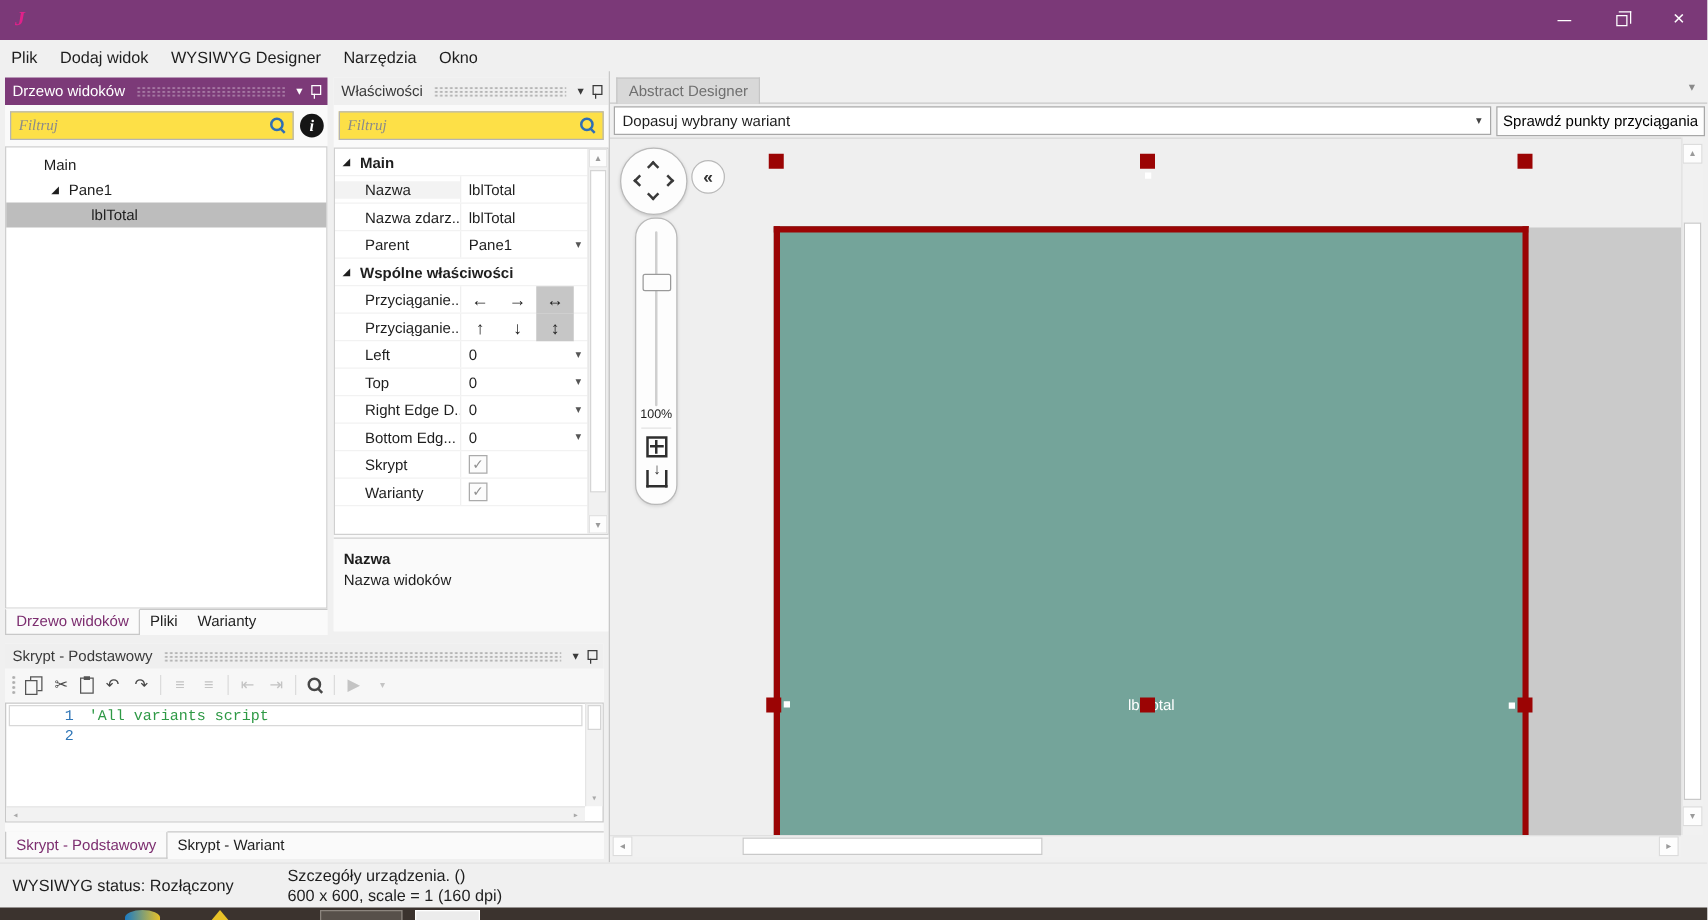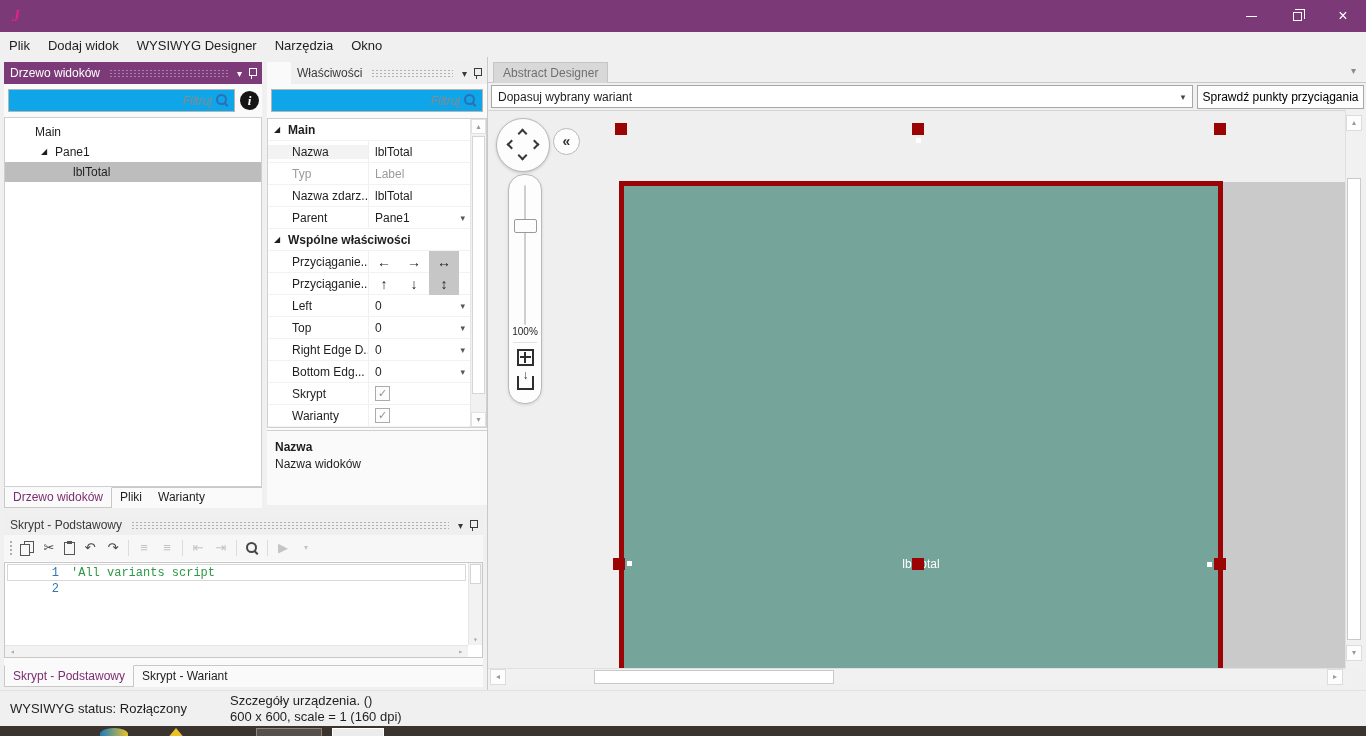--- a/index.html
+++ b/index.html
@@ -27,21 +27,21 @@
   .phead.purple { background:#7C3A78; color:#fff; }
   .phead.light  { background:#EFEFEF; color:#3A3A3A; }
   .ph-title { white-space:nowrap; }
   .ph-dots { flex:1; height:9px; margin:0 4px; background-image:radial-gradient(circle, currentColor 0.8px, transparent 1.1px); background-size:4px 3px; opacity:.35; }
   .ph-chev { font-size:10px; }
   .pin { position:relative; width:10px; height:13px; }
   .pin::before { content:''; position:absolute; left:2px; top:1px; width:6px; height:6px; border:1px solid currentColor; }
   .pin::after  { content:''; position:absolute; left:4px; top:8px; width:1px; height:4px; background:currentColor; }
 
   .finwrap { position:absolute; }
-  .finput { width:100%; height:23px; border:1px solid #B5B5B5; background:#0ea5e9; padding:0 22px 0 6px; font-size:12px; font-family:Liberation Sans, sans-serif;text-align:right; }
+  .finput { width:100%; height:23px; border:1px solid #B5B5B5; background:#fde047; padding:0 22px 0 6px; font-size:12px; font-family:Liberation Serif, serif; }
   .finput::placeholder { font-style:italic; color:#8A8A8A; }
   .mag { position:absolute; right:6px; top:5px; width:13px; height:13px; }
   .mag::before { content:''; position:absolute; left:0; top:0; width:7px; height:7px; border:2px solid #2F6EB5; border-radius:50%; }
   .mag::after  { content:''; position:absolute; left:9px; top:8px; width:2px; height:5px; background:#2F6EB5; transform:rotate(-45deg); }
   .mag.dark::before { border-color:#474747; }
   .mag.dark::after  { background:#474747; }
   .infoico { position:absolute; width:19px; height:19px; border-radius:50%; background:#151515; color:#fff; text-align:center; line-height:19px; font-weight:bold; font-style:italic; font-family:"Liberation Serif",serif; font-size:13px; }
 
   
   .treearea { position:absolute; left:0; right:0; top:55px; bottom:21px; background:#fff; border:1px solid #CFCFCF; padding-top:4px; }
@@ -183,46 +183,40 @@
     <div class="trow" style="padding-left:50px;"><span class="texp">◢</span><span>Pane1</span></div>
     <div class="trow sel" style="padding-left:68px;"><span>lblTotal</span></div>
   </div>
   <div class="btabs">
     <span class="btab active">Drzewo widoków</span>
     <span class="btab">Pliki</span>
     <span class="btab">Warianty</span>
   </div>
 </div>
 
-<div class="panel" style="left:267px; top:62px; width:220px; height:443px;padding-left:24px;">
+<div class="panel" style="left:267px; top:62px; width:220px; height:443px;">
   <div class="phead light">
     <span class="ph-title">Właściwości</span>
     <span class="ph-dots"></span>
     <span class="ph-chev">▾</span>
     <span class="pin"></span>
   </div>
   <div class="finwrap" style="left:4px; top:27px; width:212px; height:23px;">
     <input class="finput" placeholder="Filtruj" style="">
     <span class="mag"></span>
   </div>
   <div class="pgrid">
     <div class="pcat">
       <span class="pexp">◢</span>
       <span>Main</span>
     </div>
     <div class="prow">
       <div class="plabel hl">Nazwa</div>
       <div class="pval">
           <span>lblTotal</span>
-        </div>
-    </div>
-    <div class="prow">
-      <div class="plabel gray">Typ</div>
-      <div class="pval gray">
-          <span>Label</span>
         </div>
     </div>
     <div class="prow">
       <div class="plabel">Nazwa zdarz...</div>
       <div class="pval">
           <span>lblTotal</span>
         </div>
     </div>
     <div class="prow">
       <div class="plabel">Parent</div>

